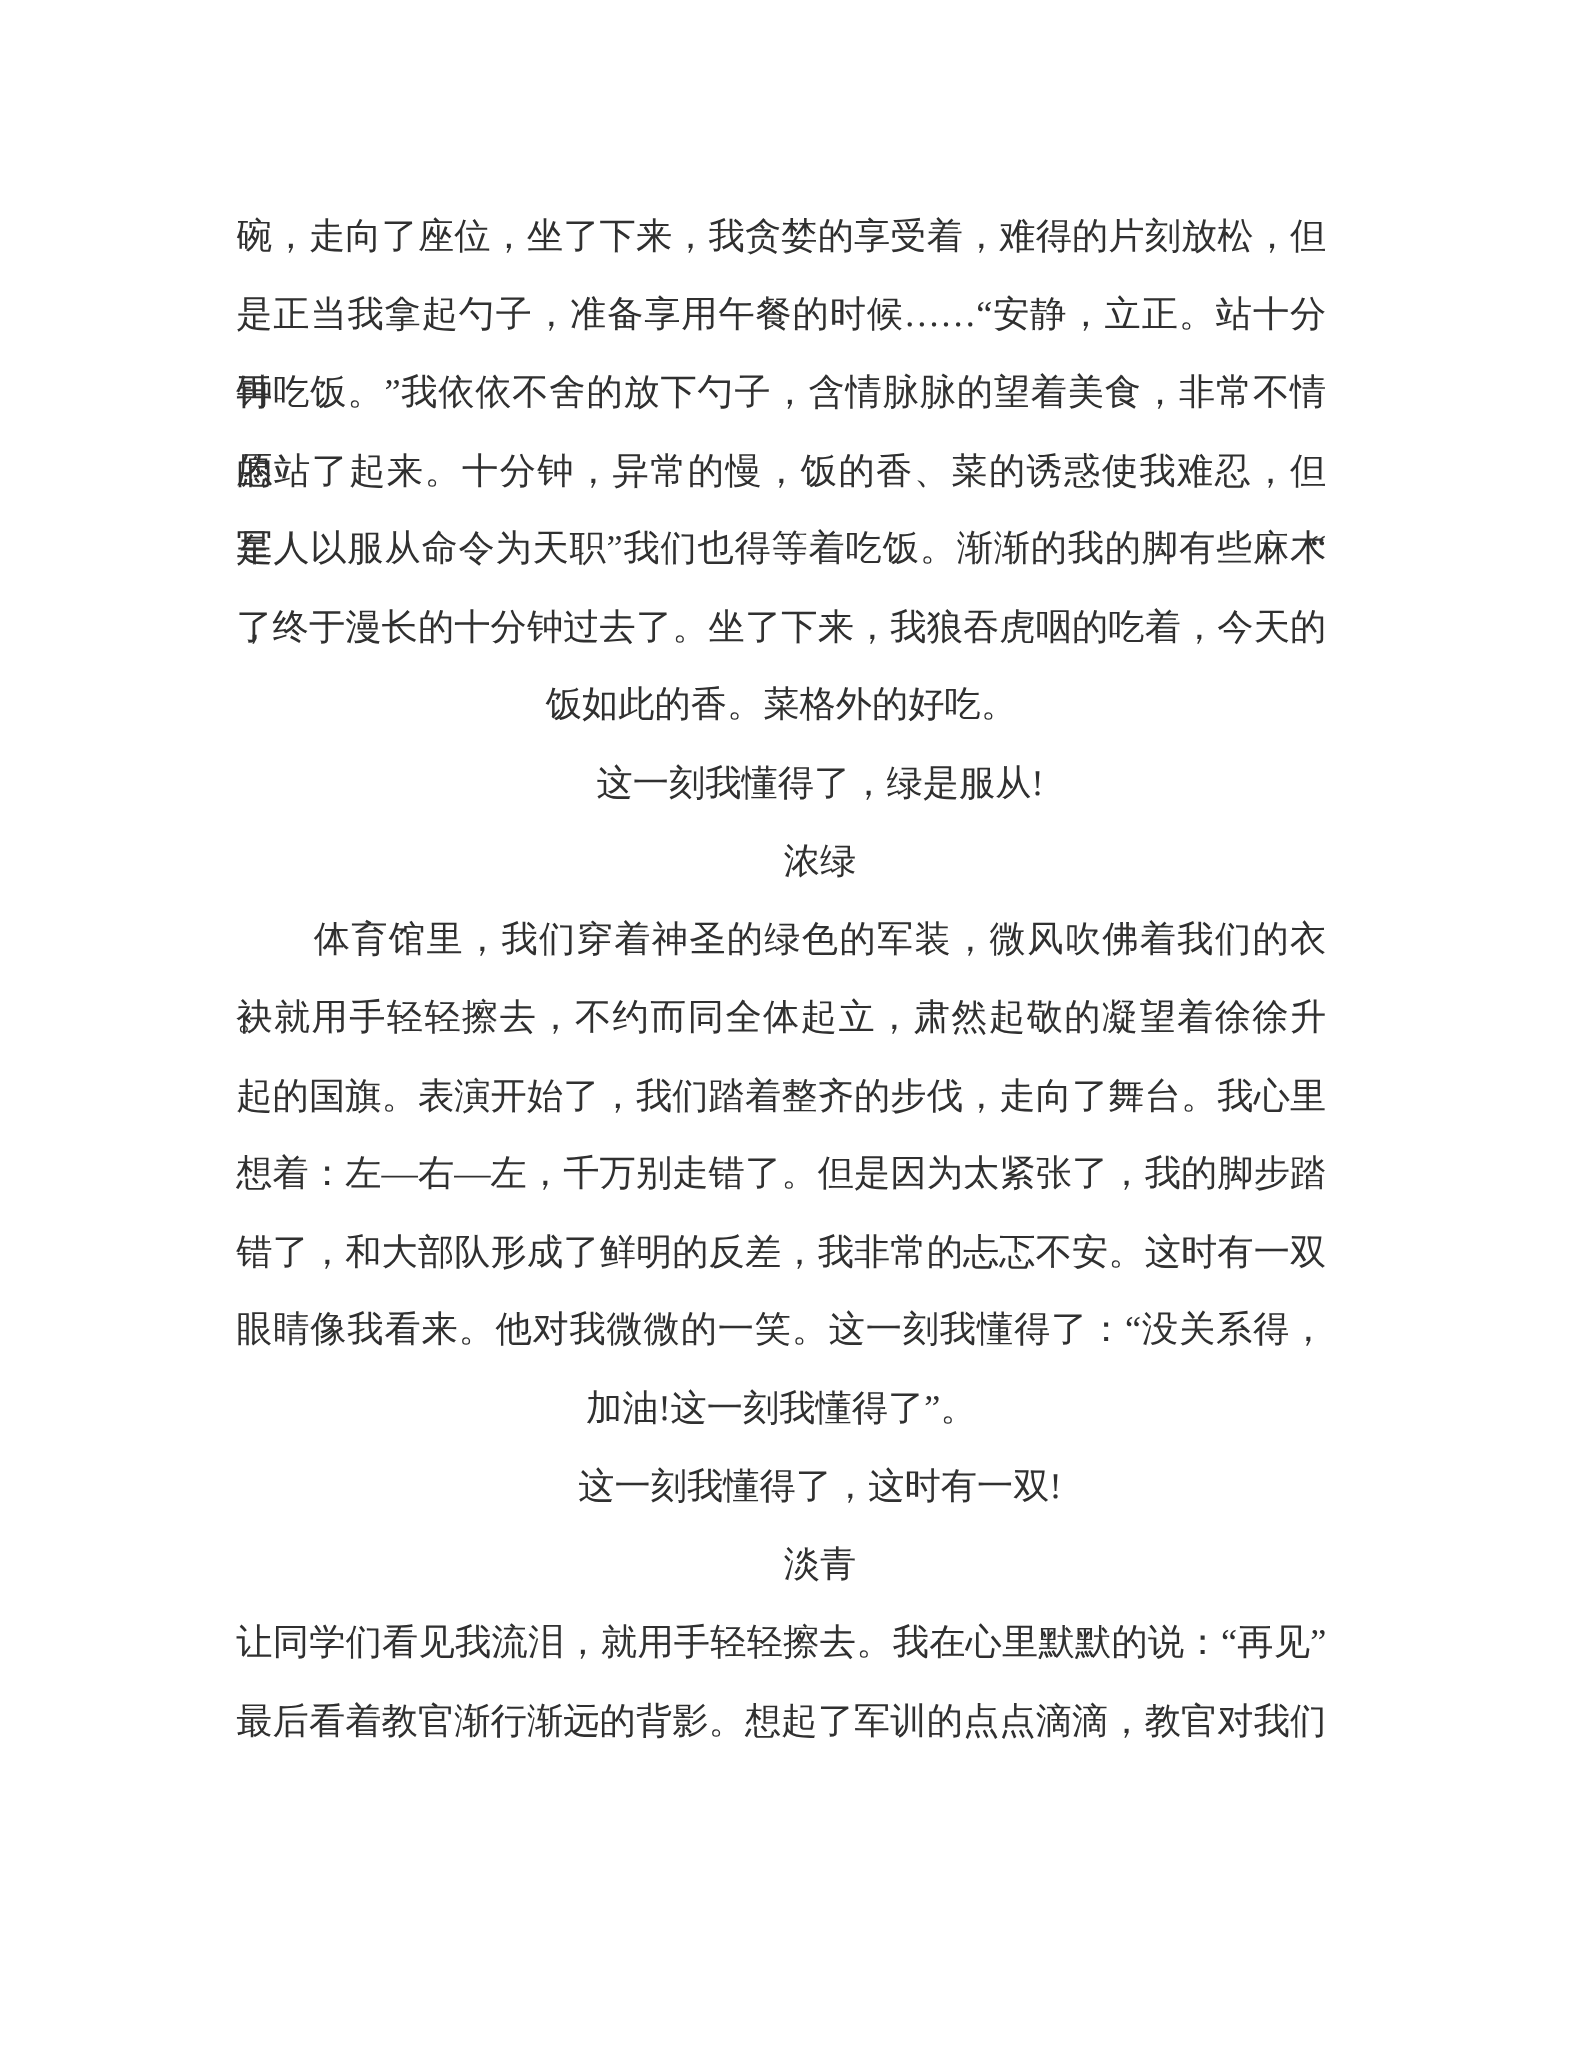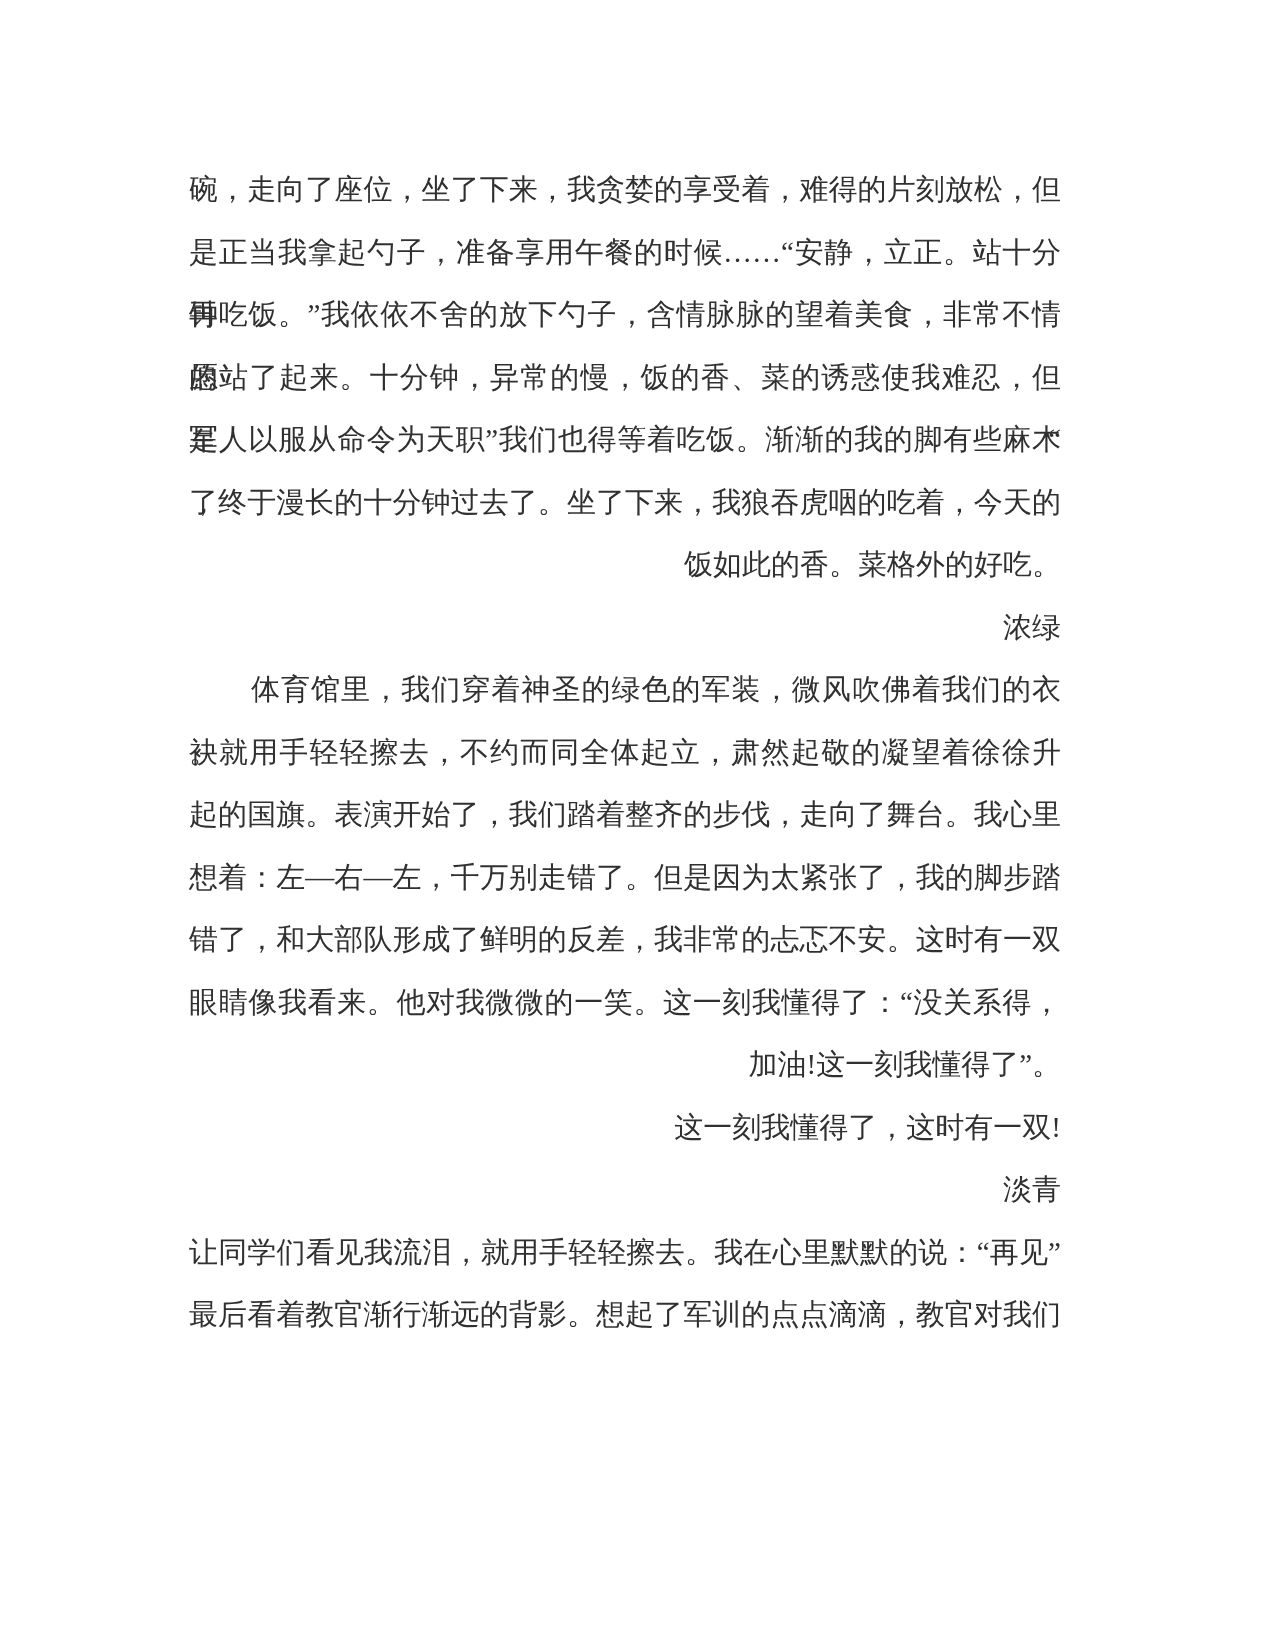--- a/index.html
+++ b/index.html
@@ -20,21 +20,21 @@
     left: 189px;
     top: 158px;
     width: 872px;
   }
   .line {
     height: 62.5px;
     line-height: 62.5px;
     font-size: 29px;
     color: #303030;
     white-space: nowrap;
-    text-align: right;
+    text-align: center;
     font-weight: 400;
   }
   
   .line.full {
     white-space: normal;
     text-align: justify;
     text-align-last: justify;
   }
   
   .line.indent {
@@ -46,20 +46,21 @@
 
 <div class="page">
   <div class="text-block">
       <div class="line full">碗，走向了座位，坐了下来，我贪婪的享受着，难得的片刻放松，但</div>
       <div class="line full">是正当我拿起勺子，准备享用午餐的时候……“安静，立正。站十分钟</div>
       <div class="line full">再吃饭。”我依依不舍的放下勺子，含情脉脉的望着美食，非常不情愿</div>
       <div class="line full">的站了起来。十分钟，异常的慢，饭的香、菜的诱惑使我难忍，但是“</div>
       <div class="line full">军人以服从命令为天职”我们也得等着吃饭。渐渐的我的脚有些麻木了</div>
       <div class="line full">，终于漫长的十分钟过去了。坐了下来，我狼吞虎咽的吃着，今天的</div>
       <div class="line">饭如此的香。菜格外的好吃。</div>
+      <div class="line indent">这一刻我懂得了，绿是服从!</div>
       <div class="line indent">浓绿</div>
       <div class="line indent full">体育馆里，我们穿着神圣的绿色的军装，微风吹佛着我们的衣袂</div>
       <div class="line full">。就用手轻轻擦去，不约而同全体起立，肃然起敬的凝望着徐徐升</div>
       <div class="line full">起的国旗。表演开始了，我们踏着整齐的步伐，走向了舞台。我心里</div>
       <div class="line full">想着：左—右—左，千万别走错了。但是因为太紧张了，我的脚步踏</div>
       <div class="line full">错了，和大部队形成了鲜明的反差，我非常的忐忑不安。这时有一双</div>
       <div class="line full">眼睛像我看来。他对我微微的一笑。这一刻我懂得了：“没关系得，</div>
       <div class="line">加油!这一刻我懂得了”。</div>
       <div class="line indent">这一刻我懂得了，这时有一双!</div>
       <div class="line indent">淡青</div>

